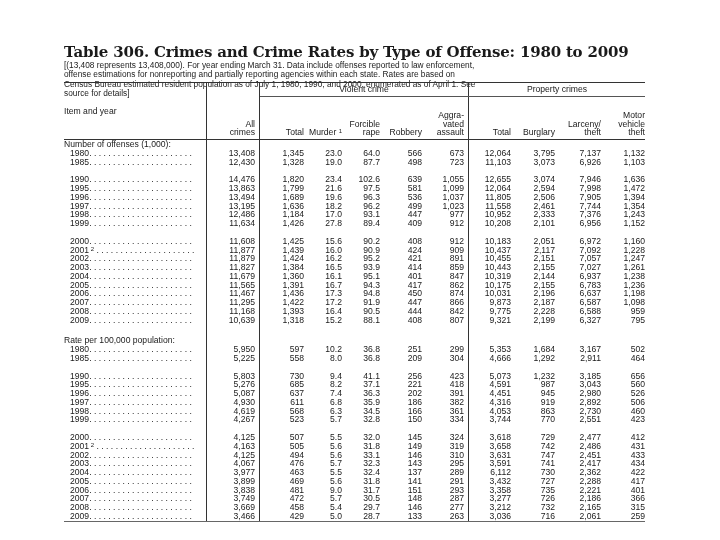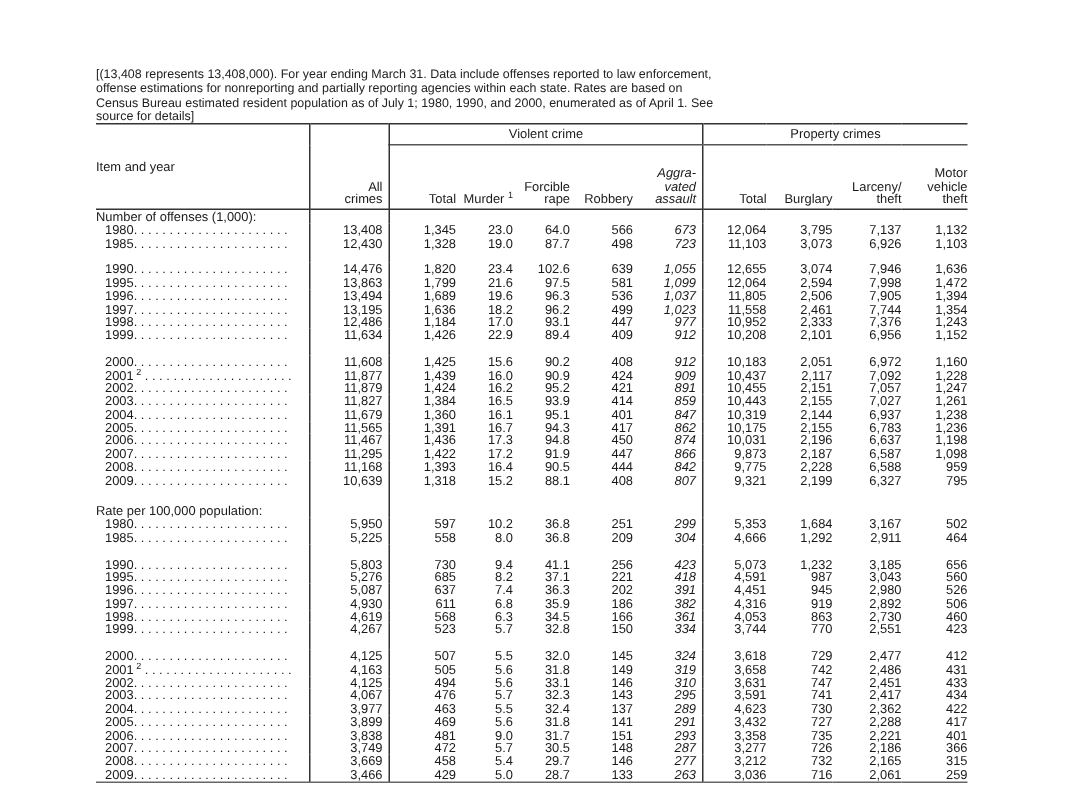--- a/index.html
+++ b/index.html
@@ -19,31 +19,32 @@
   td.stub { text-align: left; padding-left: 6px !important; }
   td.section { text-align: left; padding-top: 0px !important; }
   tr.gap td { height: 9px; }
   tr.last td { border-bottom: 1.5px solid #666; }
   .c-stub { width: 142px; }
   .c-all { width: 48px; padding-right: 4px !important; }
   .c-total { width: 44px; }
   .c-mur { width: 38px; }
   .c-rape { width: 38px; }
   .c-rob { width: 42px; }
-  .c-agg { width: 42px; padding-right: 4px !important; font-style: italic; }
+  .c-agg { width: 42px; padding-right: 4px !important; }
   .c-ptot { width: 42px; }
   .c-burg { width: 44px; }
   .c-lar { width: 46px; }
   .c-mv { width: 44px; }
   sup { font-size: 6px; vertical-align: top; line-height: 6px; }
 </style>
 </head>
 <body>
 
 <div class="page">
+  <h1 class="title">Table 306. Crimes and Crime Rates by Type of Offense: 1980 to 2009</h1>
   <div class="note">[(13,408 represents 13,408,000). For year ending March 31. Data include offenses reported to law enforcement, offense estimations for nonreporting and partially reporting agencies within each state. Rates are based on Census Bureau estimated resident population as of July 1; 1980, 1990, and 2000, enumerated as of April 1. See source for details]</div>
 
   <table class="data">
     <thead>
       <tr class="hdr-top">
         <th rowspan="2" class="c-stub th-c vline hdr-bottom"><span>Item and year</span></th>
         <th rowspan="2" class="c-all th-r vline hdr-bottom"><span>All</span><br><span>crimes</span></th>
         <th colspan="5" class="grp vline">Violent crime</th>
         <th colspan="4" class="grp">Property crimes</th>
       </tr>
@@ -174,21 +175,21 @@
           <td class="num vline c-agg">977</td>
           <td class="num">10,952</td>
           <td class="num">2,333</td>
           <td class="num">7,376</td>
           <td class="num">1,243</td>
         </tr>
         <tr>
           <td class="stub vline" style="overflow: hidden; max-width: 142px;"><span>1999</span>.<span> . . . . . . . . . . . . . . . . . . . . .</span></td>
           <td class="num vline c-all">11,634</td>
           <td class="num">1,426</td>
-          <td class="num">22.9</td>
+          <td class="num">27.8</td>
           <td class="num">89.4</td>
           <td class="num">409</td>
           <td class="num vline c-agg">912</td>
           <td class="num">10,208</td>
           <td class="num">2,101</td>
           <td class="num">6,956</td>
           <td class="num">1,152</td>
         </tr>
         <tr class="gap">
           <td class="vline" style="height: 9px;"></td>
@@ -542,21 +543,21 @@
           <td class="num">434</td>
         </tr>
         <tr>
           <td class="stub vline" style="overflow: hidden; max-width: 142px;"><span>2004</span>.<span> . . . . . . . . . . . . . . . . . . . . .</span></td>
           <td class="num vline c-all">3,977</td>
           <td class="num">463</td>
           <td class="num">5.5</td>
           <td class="num">32.4</td>
           <td class="num">137</td>
           <td class="num vline c-agg">289</td>
-          <td class="num">4,623</td>
+          <td class="num">6,112</td>
           <td class="num">730</td>
           <td class="num">2,362</td>
           <td class="num">422</td>
         </tr>
         <tr>
           <td class="stub vline" style="overflow: hidden; max-width: 142px;"><span>2005</span>.<span> . . . . . . . . . . . . . . . . . . . . .</span></td>
           <td class="num vline c-all">3,899</td>
           <td class="num">469</td>
           <td class="num">5.6</td>
           <td class="num">31.8</td>

